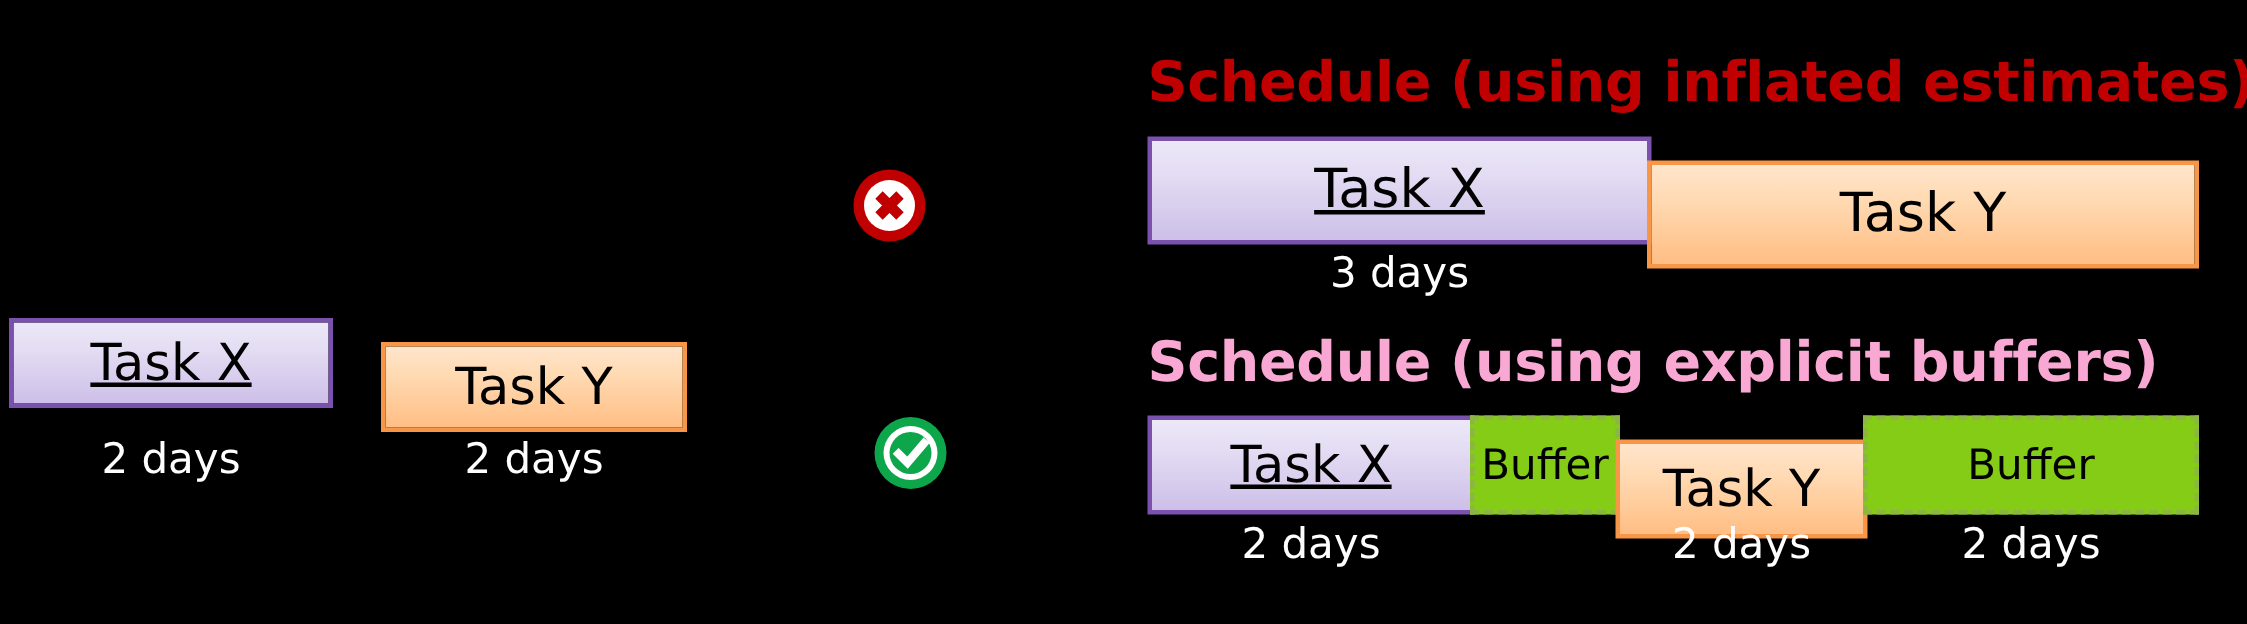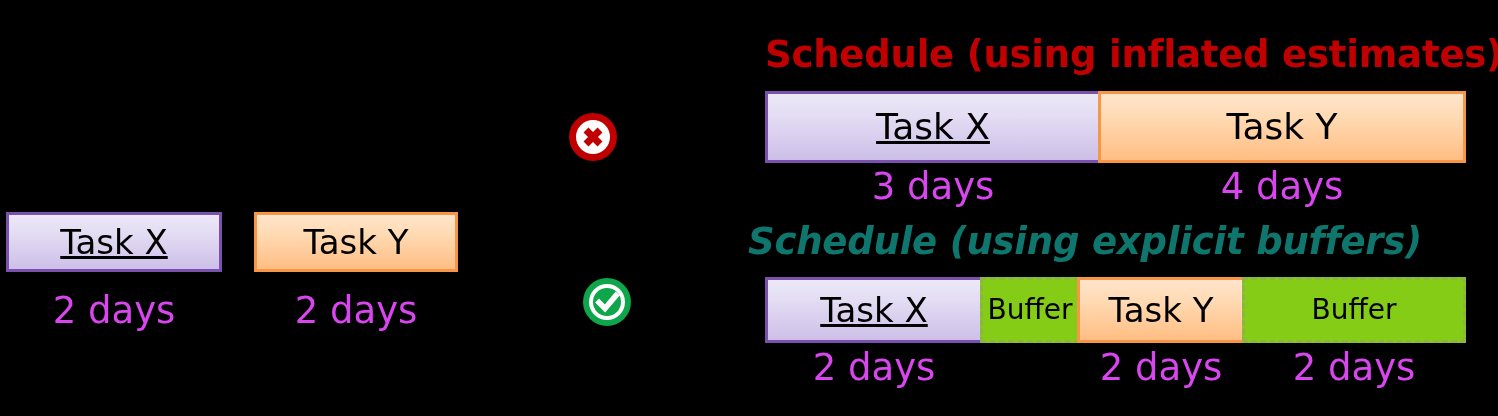--- a/index.html
+++ b/index.html
@@ -30,39 +30,40 @@
     white-space: nowrap;
   }
   .box-purple {
     background: linear-gradient(to bottom, #ece8f7 0%, #e3dcf3 35%, #cdbfe8 100%);
     border: 3px solid #7a52ad;
     text-decoration: underline;
   }
   .box-orange {
     background: linear-gradient(to bottom, #ffe5cc 0%, #ffdab3 35%, #ffbe84 100%);
     border: 3px solid #f79646;
+    margin-top: 16px;
   }
   .box-buffer {
     background: #84cc16;
     border: 3px dashed #8cb544;
   }
 
   
   #task-x-standalone {
     left: 6px; top: 212px; width: 216px; height: 60px;
     font-size: 34px;
   }
   #task-y-standalone {
     left: 254px; top: 212px; width: 204px; height: 60px;
     font-size: 34px;
   }
 
   .days-label {
-    color: #d946ef;
-    font-size: 37px;
+    color: #ffffff;
+    font-size: 28px;
     text-align: center;
     line-height: 1;
     white-space: nowrap;
   }
   #days-x-standalone { left: 6px;  top: 292px; width: 216px; }
   #days-y-standalone { left: 254px; top: 292px; width: 204px; }
 
   
   .status-icon { width: 52px; height: 52px; }
   #icon-reject { left: 567px; top: 111px; }
@@ -74,23 +75,22 @@
     font-weight: 700;
     line-height: 1;
     white-space: nowrap;
     letter-spacing: -0.2px;
   }
   #title-inflated {
     left: 765px; top: 36px; width: 701px;
     color: #c00000;
   }
   #title-buffers {
-    left: 748px; top: 223px; width: 701px;
-    color: #0f766e;
-    font-style: italic;
+    left: 765px; top: 223px; width: 701px;
+    color: #f9a8d4;
   }
 
   
   #bar-inflated { left: 765px; top: 91px; height: 72px; }
   #bar-inflated .seg-task-x { left: 0px;   width: 336px; }
   #bar-inflated .seg-task-y { left: 333px; width: 368px; }
   #bar-inflated .seg {
     position: absolute; top: 0; height: 72px; font-size: 36px;
   }
   #days-inflated { left: 765px; top: 168px; width: 701px; height: 34px; }
@@ -147,21 +147,20 @@
   <div class="seg box box-purple seg-task-x">
     <span>Task X</span>
   </div>
   <div class="seg box box-orange seg-task-y">
     <span>Task Y</span>
   </div>
 </div>
 
 <div class="abs" id="days-inflated">
   <div class="days-label d1">3 days</div>
-  <div class="days-label d2">4 days</div>
 </div>
 
 <div class="abs schedule-title" id="title-buffers">Schedule (using explicit buffers)</div>
 
 <div class="abs" id="bar-buffers" style="width:701px;">
   <div class="seg box box-purple seg-task-x">
     <span>Task X</span>
   </div>
   <div class="seg box box-buffer seg-buf-1">
     <span>Buffer</span>

